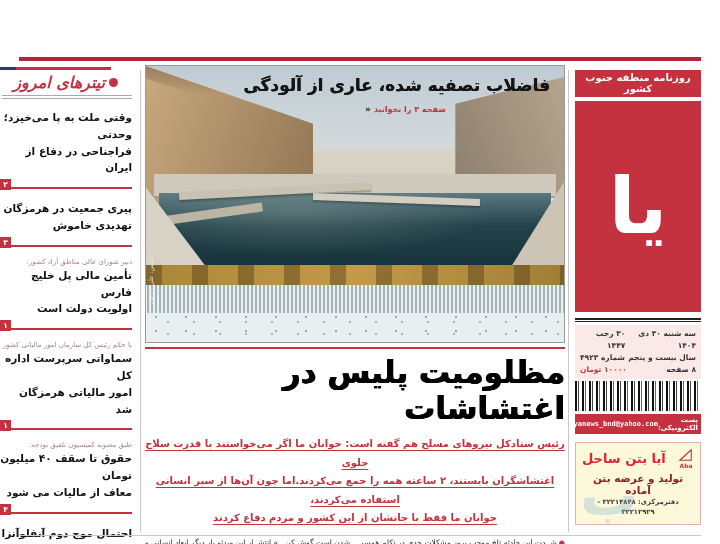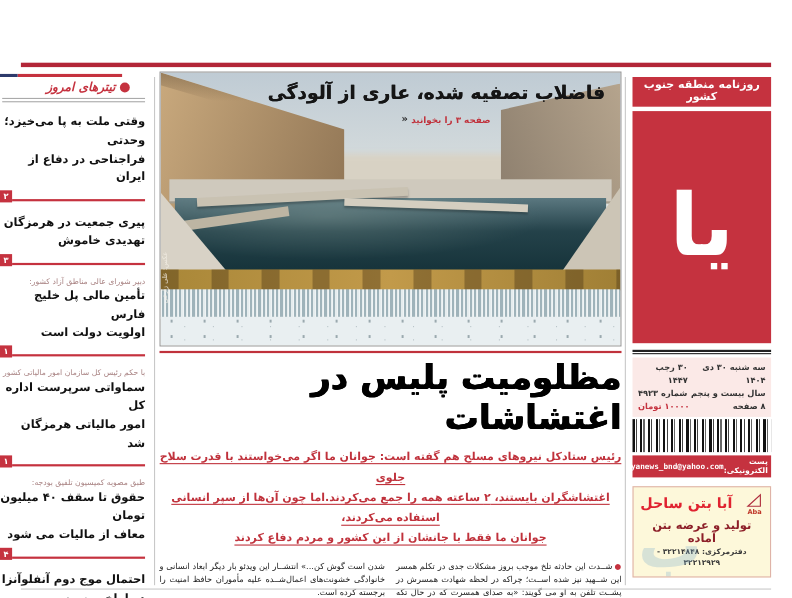--- a/index.html
+++ b/index.html
@@ -42,33 +42,33 @@
   .ad .sub{margin-top:3px;color:#8d1f29;font-size:10.5px;font-weight:bold;}
   .ad .ln{margin-top:2px;font-size:6.8px;color:#3a3a3a;font-weight:bold;line-height:1.45;}
 
   
   .sidebar{position:absolute;left:0;top:67px;width:132px;overflow:hidden;}
   .sb-headline-rule{display:flex;height:3px;}
   .sb-headline-rule .r{flex:1;background:var(--red);margin-right:21px;}
   .sb-headline-rule .b{width:16px;background:var(--blue);}
   .sb-header{display:flex;align-items:center;justify-content:flex-start;gap:4px;padding:3px 14px 2px 0;}
   .sb-header .dot{width:9px;height:9px;border-radius:50%;background:var(--red);}
-  .sb-header .t{color:var(--red);font-size:11px;font-weight:bold;font-style:italic;}
+  .sb-header .t{color:var(--red);font-size:16px;font-weight:bold;font-style:italic;}
   .sb-hr{border-top:1px solid #aaa;border-bottom:1px solid #aaa;height:4px;margin:1px 0 0 2px;}
   .sb-item{margin-top:10px;}
   .sb-kicker{font-size:7px;color:var(--kicker);text-align:right;padding-left:2px;margin-bottom:1px;white-space:nowrap;}
   .sb-title{font-size:10.5px;font-weight:bold;color:var(--ink);text-align:right;line-height:1.6;white-space:pre-line;}
   .badge-row{display:flex;align-items:flex-end;margin-top:3px;}
   .badge-row .line{flex:1;height:2px;background:var(--red);margin-bottom:1px;}
   .badge{width:11px;height:11px;background:var(--red);color:#fff;font-size:7.5px;font-weight:bold;
     display:flex;align-items:center;justify-content:center;}
 
   
   .main{position:absolute;left:145px;top:65px;width:420px;}
-  .photo{position:relative;height:250px;border:1px solid #9a9a9a;overflow:hidden;background:linear-gradient(#bfcbd4,#e3e6e2 55%);}
+  .photo{position:relative;height:278px;border:1px solid #9a9a9a;overflow:hidden;background:linear-gradient(#bfcbd4,#e3e6e2 55%);}
   .ph-haze{position:absolute;left:0;right:0;top:30%;height:12%;background:#d8d2c4;filter:blur(3px);}
   .ph-bldg-left{position:absolute;left:0;top:0;width:40%;height:58%;
     background:linear-gradient(110deg,#c9a97d,#8f7454);clip-path:polygon(0 0,100% 36%,100% 100%,0 100%);}
   .ph-bldg-left::after{content:"";position:absolute;inset:0;background:linear-gradient(rgba(60,45,30,.35),transparent 18%);clip-path:polygon(0 0,100% 36%,100% 42%,0 8%);}
   .ph-bldg-right{position:absolute;right:0;top:4%;width:26%;height:44%;
     background:linear-gradient(250deg,#b5a48d,#8d7f6e);clip-path:polygon(0 22%,100% 0,100% 100%,0 100%);}
   .ph-rim{position:absolute;left:2%;right:2%;top:39%;height:8%;background:#cfc9bd;box-shadow:0 2px 0 #a59d8d;}
   .ph-beam1{position:absolute;left:8%;top:44%;width:46%;height:8px;background:#c9c2b2;transform:rotate(-3deg);box-shadow:0 2px 2px rgba(0,0,0,.25);}
   .ph-beam2{position:absolute;left:40%;top:47%;width:40%;height:7px;background:#d4cec0;transform:rotate(2deg);box-shadow:0 2px 2px rgba(0,0,0,.25);}
   .ph-beam3{position:absolute;left:2%;top:52%;width:26%;height:9px;background:#bdb5a3;transform:rotate(-8deg);}

